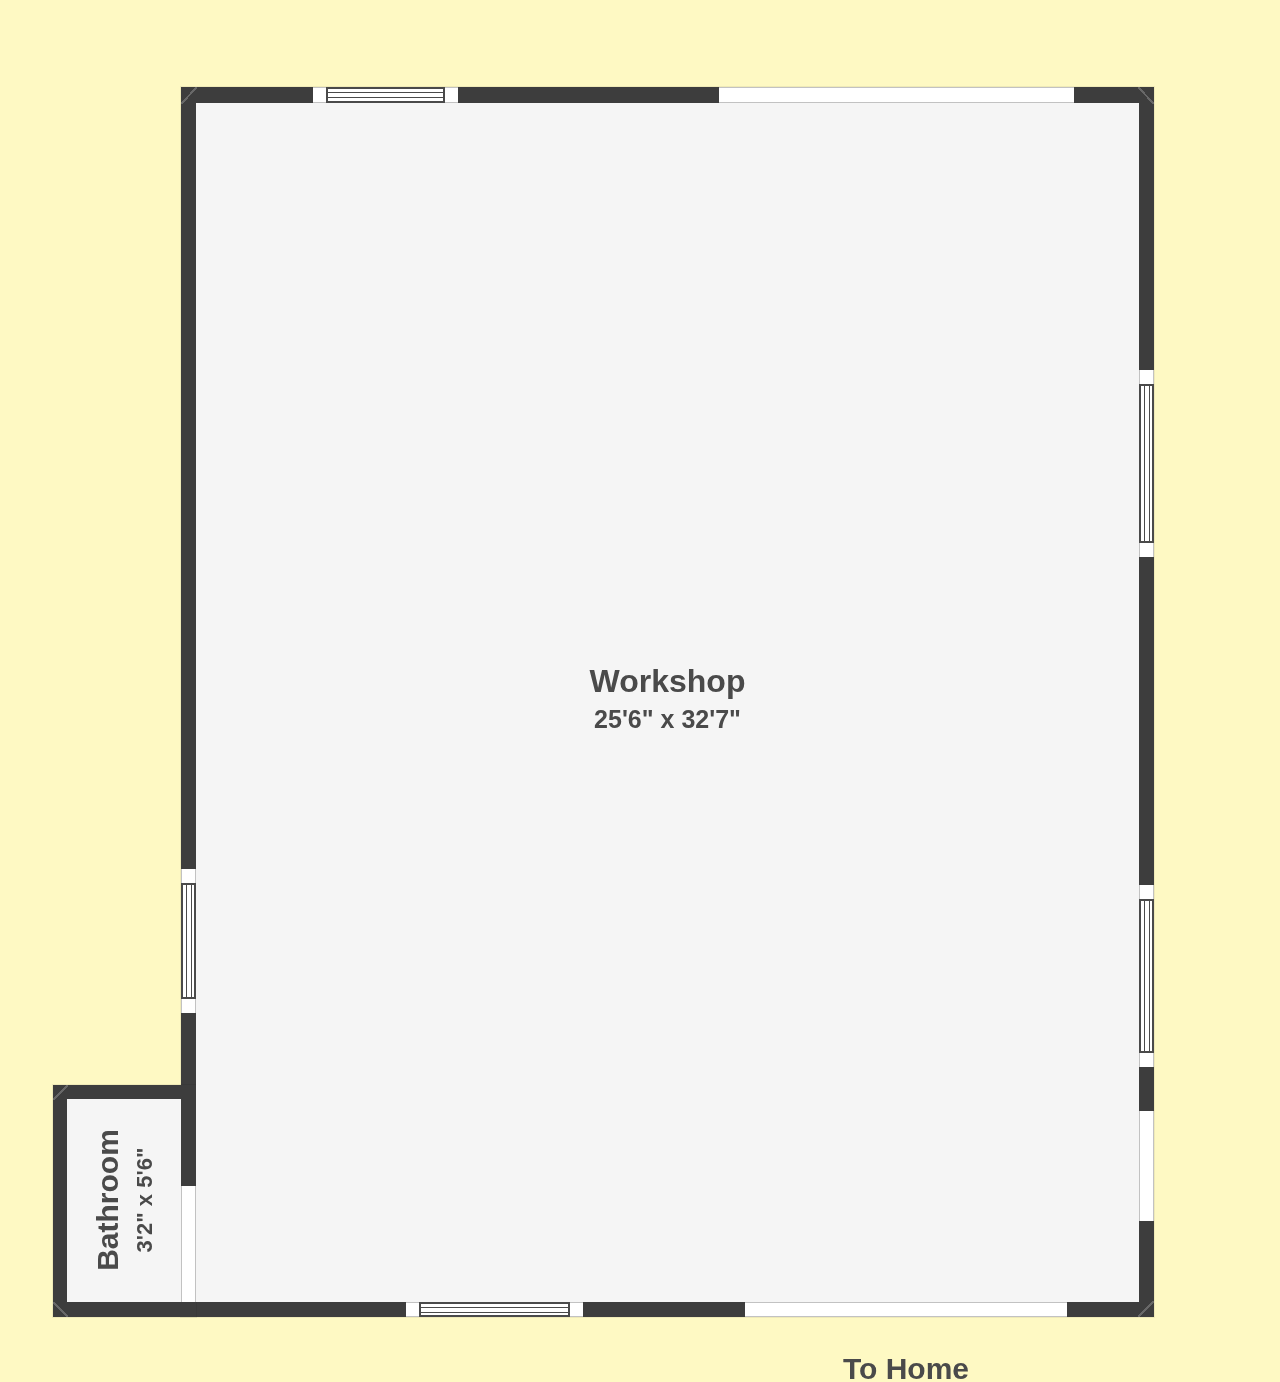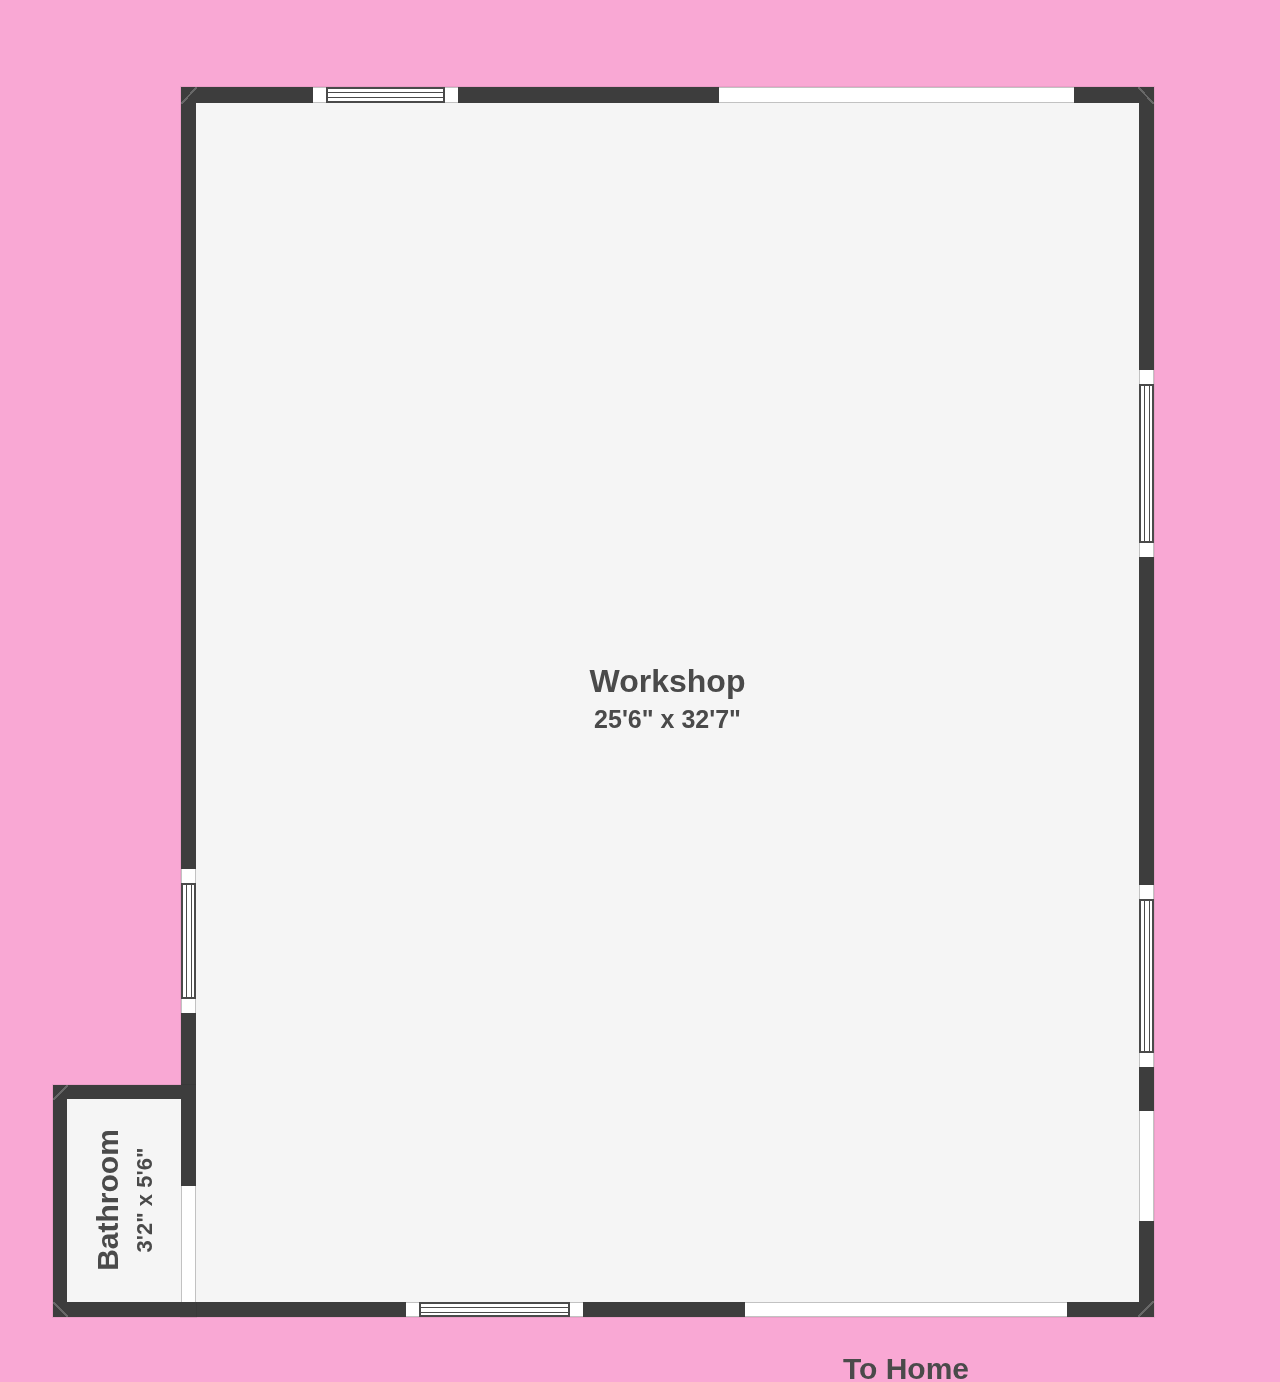--- a/index.html
+++ b/index.html
@@ -1,20 +1,20 @@
 <!DOCTYPE html>
 <html><head>
 <meta charset="utf-8">
 <style>
   html, body { margin: 0; padding: 0; background: #ffffff; }
   #plan {
     position: relative;
     width: 1280px;
     height: 1382px;
-    background: #f9a8d4;
+    background: #fef9c3;
     font-family: "Liberation Sans", sans-serif;
     overflow: hidden;
   }
   .abs { position: absolute; box-sizing: border-box; }
 
   
   .shell { background: #3d3d3d; box-shadow: 0 0 0 1px rgba(0,0,0,0.06); }
   .floor { background: #f5f5f5; }
 
   

